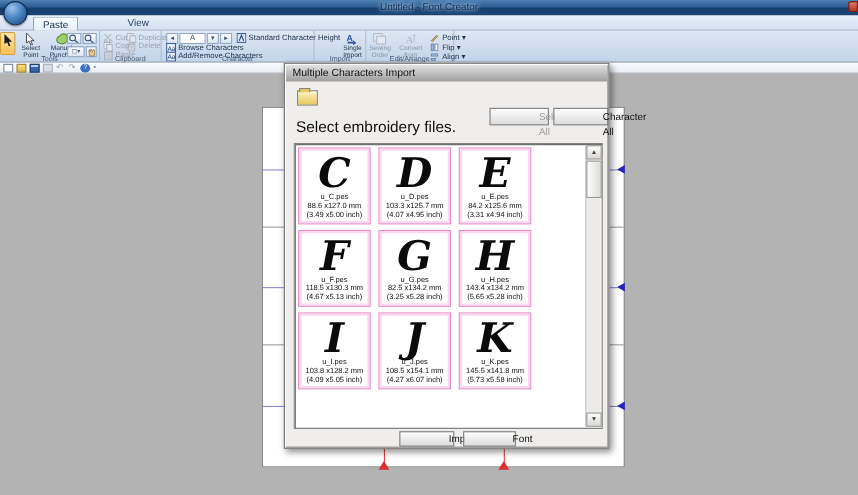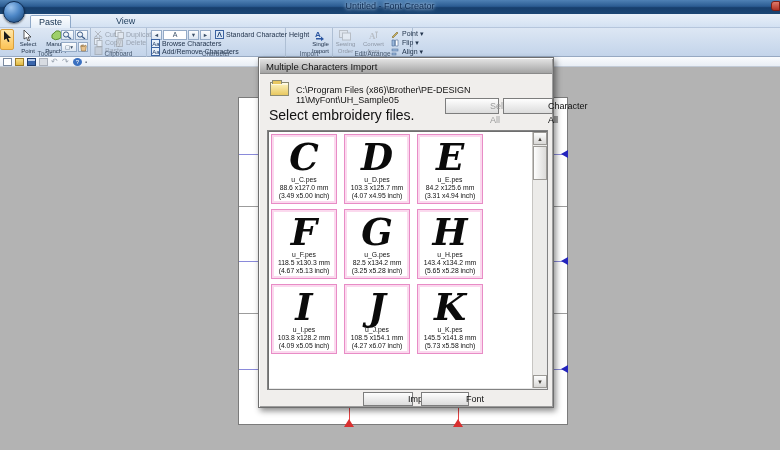--- a/index.html
+++ b/index.html
@@ -350,21 +350,20 @@
       <div class="redtri" style="left:105px; top:321px;"></div>
       <div class="redtri" style="left:214px; top:321px;"></div>
     </div>
   </div>
 
   <div id="dialog">
     <div id="dlg-titlebar">
       <div id="dlg-title">Multiple Characters Import</div>
     </div>
     <div id="folder-icon"></div>
-    <div id="dlg-path">C:\Program Files (x86)\Brother\PE-DESIGN 11\MyFont\UH_Sample05</div>
     <div id="btn-select-all" class="dlgbtn disabled">Select All</div>
     <div id="btn-deselect-all" class="dlgbtn">Character All</div>
     <div id="dlg-instr">
       <div>Select embroidery files.</div>
     </div>
     <div id="listbox">
       <div id="grid">
   <div class="card">
     <div class="glyph">C</div>
     <div class="meta">u_C.pes</div>

